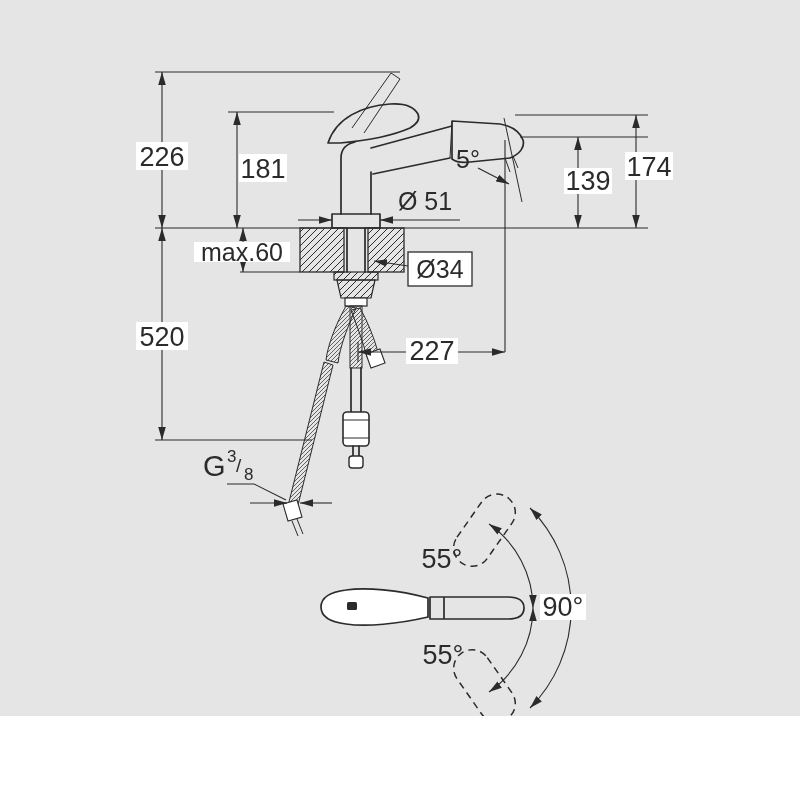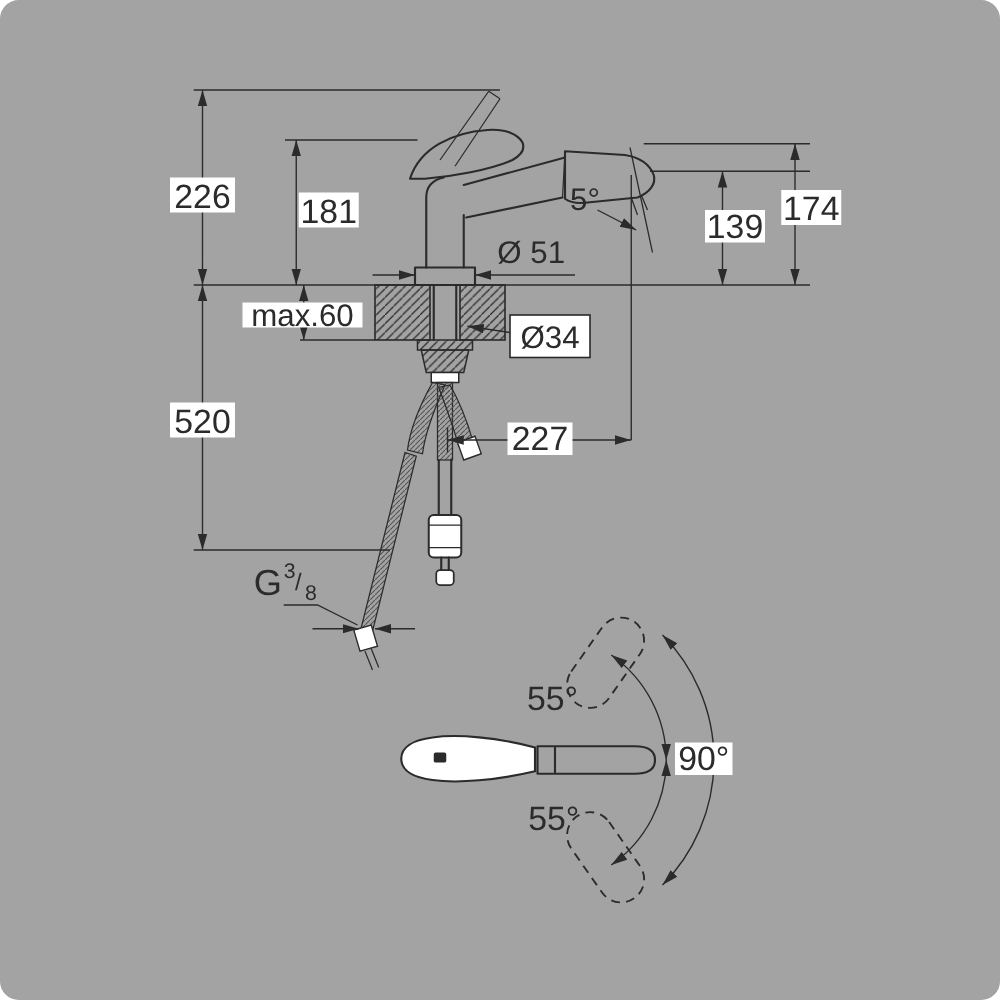--- a/index.html
+++ b/index.html
@@ -1,16 +1,16 @@
 <!DOCTYPE html>
 <html><head>
 <meta charset="utf-8">
 <style>
   html,body{margin:0;padding:0;background:#ffffff;}
-  .canvas{width:800px;height:800px;background:#a3a3a3;position:relative;overflow:hidden;border-radius:15px;}
+  .canvas{width:800px;height:716px;background:#e5e5e5;position:relative;overflow:hidden;}
   svg{display:block;}
   text{font-family:"Liberation Sans","DejaVu Sans",sans-serif;fill:#2b2b2b;}
   .obj{stroke:#2b2b2b;stroke-width:1.7;fill:none;stroke-linejoin:round;stroke-linecap:round;}
   .objthin{stroke:#2b2b2b;stroke-width:1;fill:none;}
   .dim{stroke:#2b2b2b;stroke-width:1.1;fill:none;}
   .dash{stroke:#2b2b2b;stroke-width:1.5;fill:none;stroke-dasharray:7 5;}
   .bg{fill:#ffffff;stroke:none;}
   .dimtext{font-size:27px;}
   .dimtext-s{font-size:25px;}
 </style>

